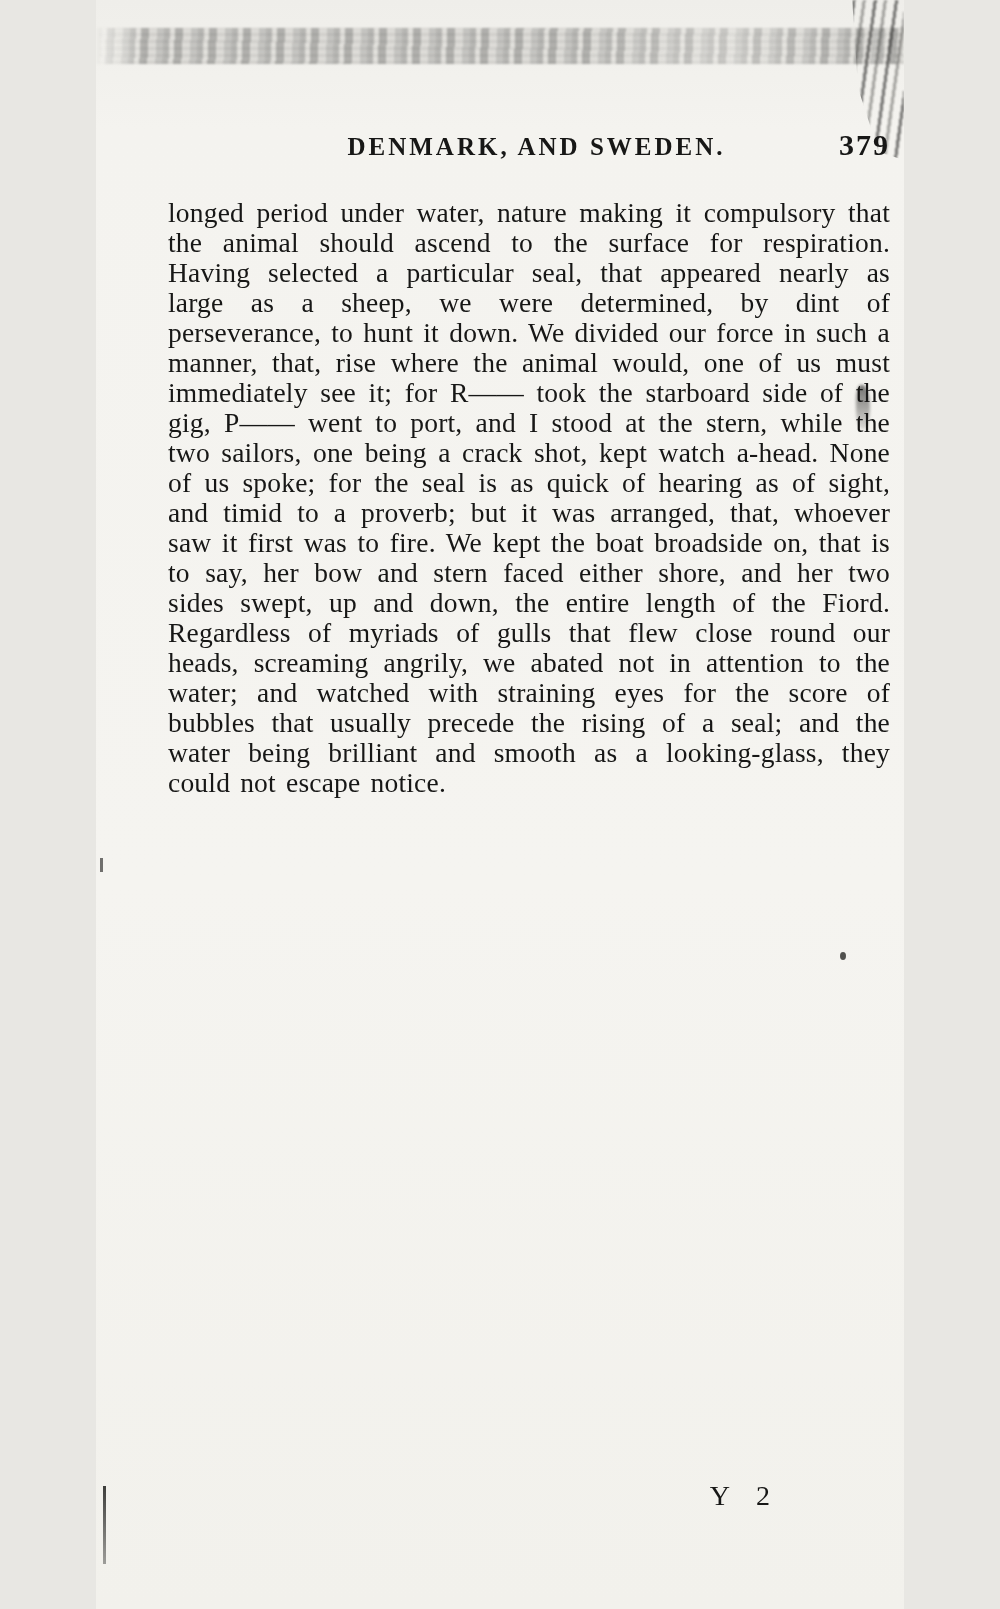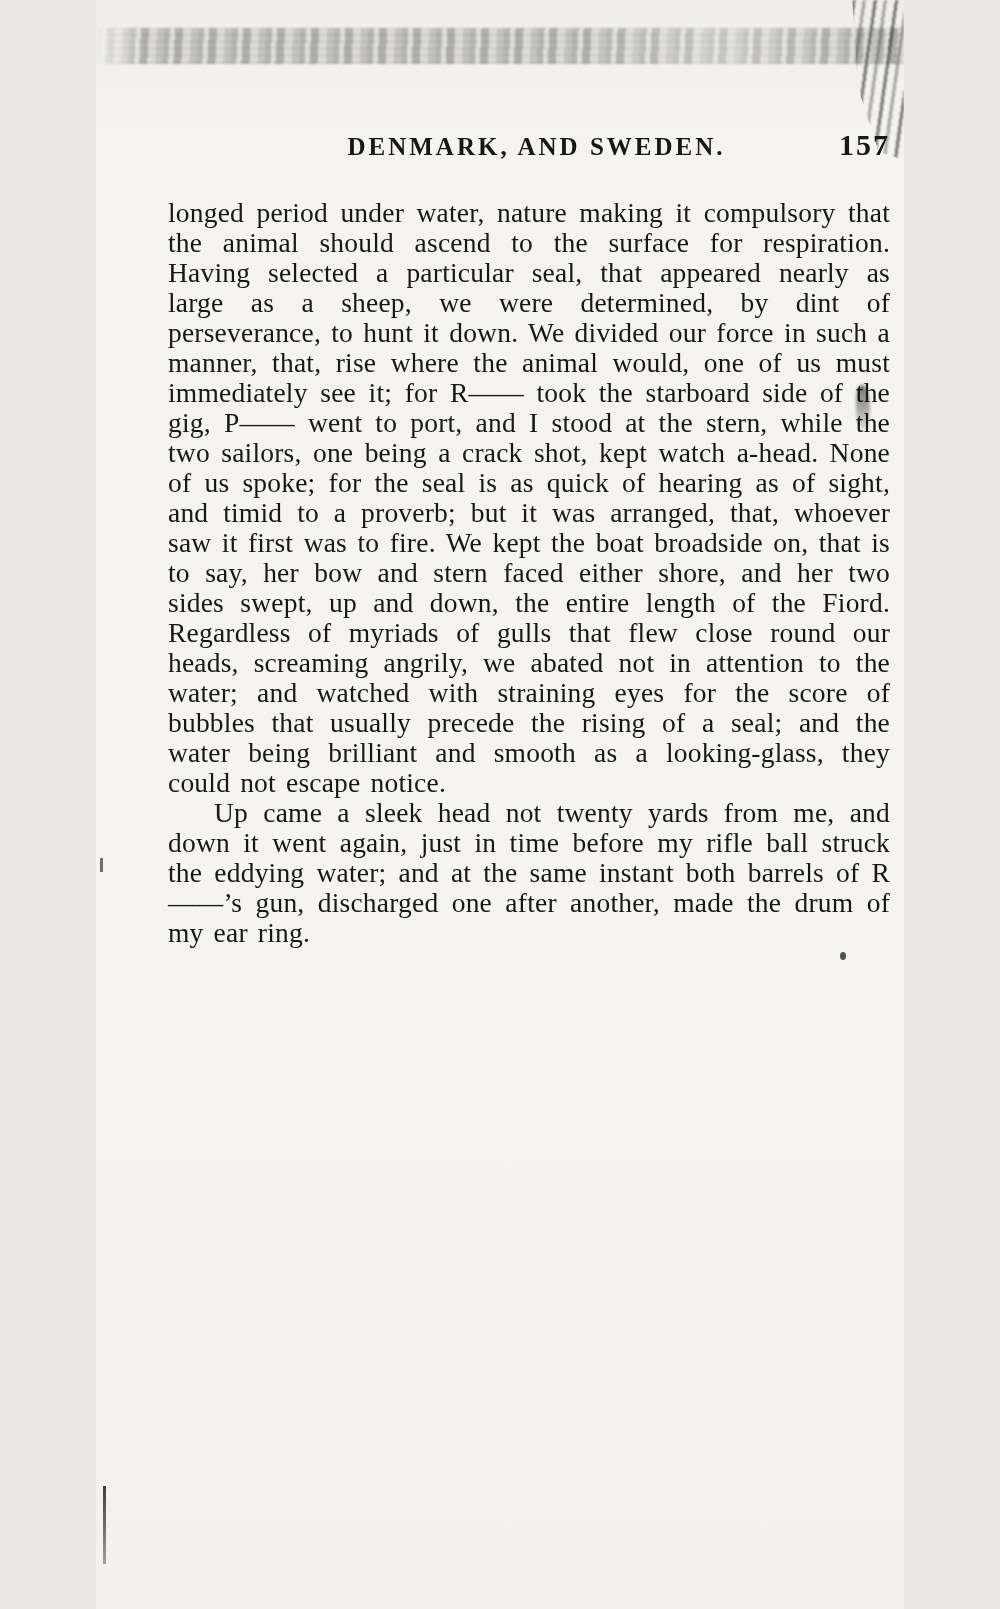--- a/index.html
+++ b/index.html
@@ -166,22 +166,24 @@
 
   <div class="noise-band"></div>
   <div class="corner-streaks"></div>
   <div class="edge-smudge-right"></div>
   <div class="edge-dot-right"></div>
   <div class="edge-line-left"></div>
   <div class="edge-tick-left"></div>
 
   <div class="running-head">
     <span class="title">DENMARK, AND SWEDEN.</span>
-    <span class="folio">157</span>
+    <span class="folio">379</span>
   </div>
 
   <div class="text-block">
     <p>longed period under water, nature making it compulsory that the animal should ascend to the surface for respiration.  Having selected a particular seal, that appeared nearly as large as a sheep, we were determined, by dint of perseverance, to hunt it down.  We divided our force in such a manner, that, rise where the animal would, one of us must immediately see it; for R—— took the starboard side of the gig, P—— went to port, and I stood at the stern, while the two sailors, one being a crack shot, kept watch a-head.  None of us spoke; for the seal is as quick of hearing as of sight, and timid to a proverb; but it was arranged, that, whoever saw it first was to fire.  We kept the boat broadside on, that is to say, her bow and stern faced either shore, and her two sides swept, up and down, the entire length of the Fiord.  Regardless of myriads of gulls that flew close round our heads, screaming angrily, we abated not in attention to the water; and watched with straining eyes for the score of bubbles that usually precede the rising of a seal; and the water being brilliant and smooth as a looking-glass, they could not escape notice.</p>
-    <p class="indented">Up came a sleek head not twenty yards from me, and down it went again, just in time before my rifle ball struck the eddying water; and at the same instant both barrels of R——’s gun, discharged one after another, made the drum of my ear ring.</p>
   </div>
 
+  <div class="signature-row">
+    <span class="sig">Y 2</span>
+  </div>
 
 </div>
 
 </body></html>

